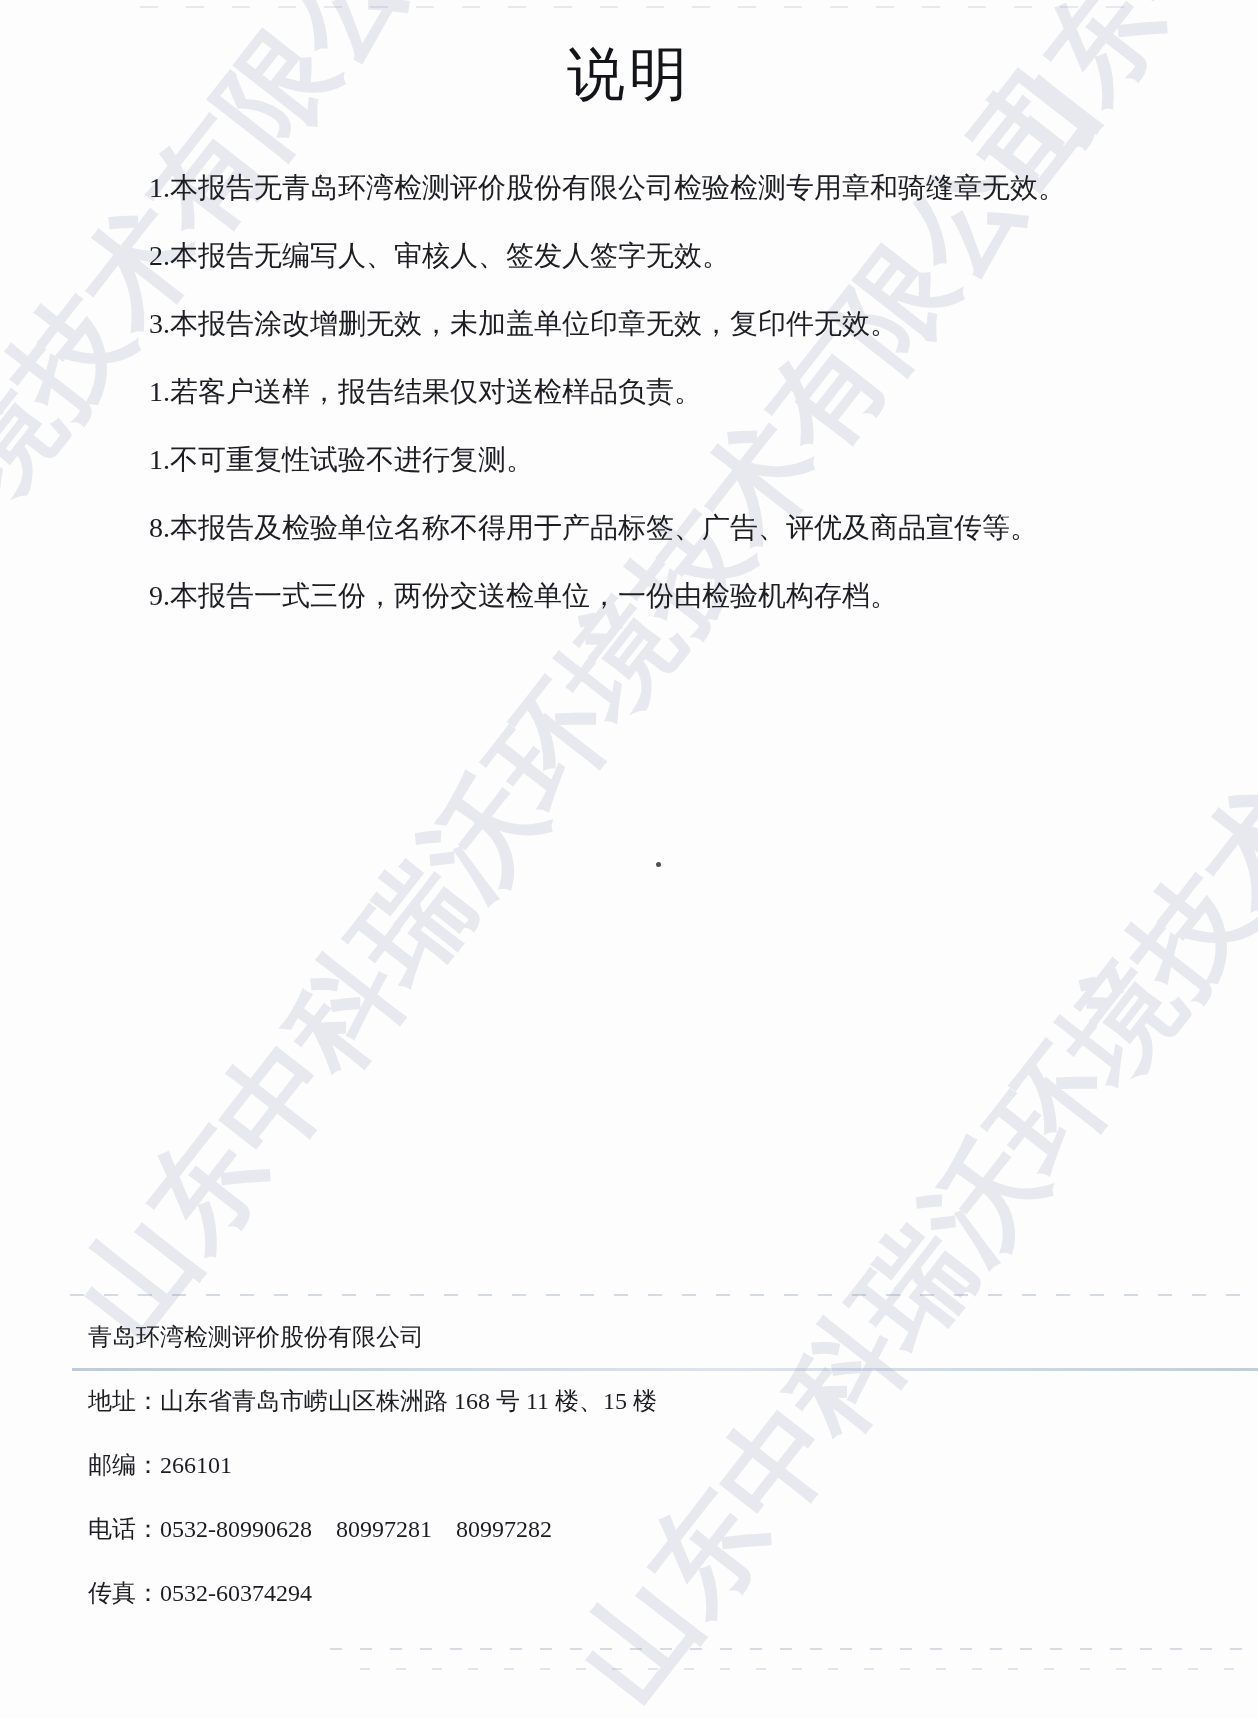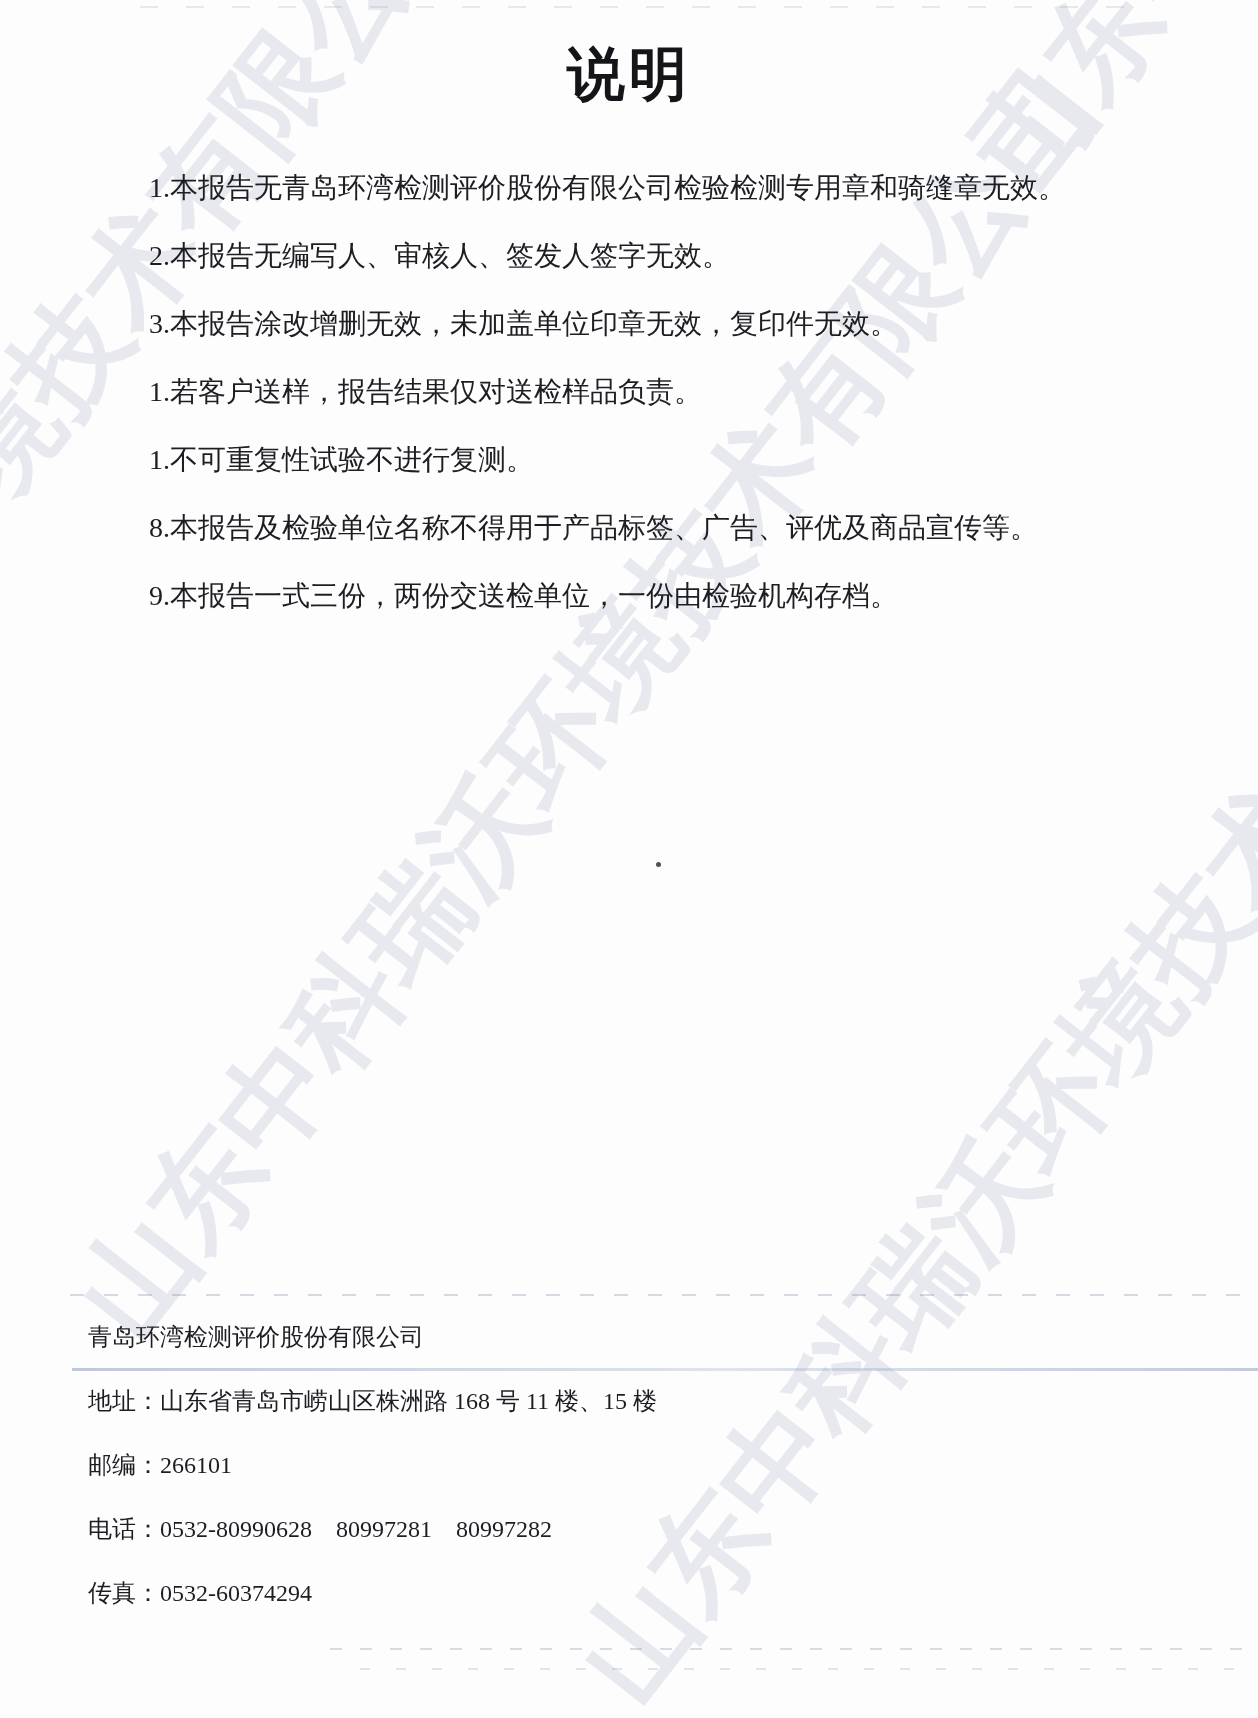--- a/index.html
+++ b/index.html
@@ -43,21 +43,20 @@
     background:repeating-linear-gradient(90deg,rgba(120,130,150,0.20) 0 10px,transparent 10px 36px);}
   .speck{left:656px;top:862px;width:5px;height:5px;border-radius:50%;background:#50505a;}
   
   .title{
     position:absolute;z-index:2;
     left:0;right:0;top:40px;
     text-align:center;
     font-size:58px;line-height:1.2;
     letter-spacing:4px;
     color:#141518;
-    font-weight:bold;
   }
   .notes{
     position:absolute;z-index:2;
     left:88px;top:148px;width:1087px;
   }
   .note{
     margin:12px;
     font-size:28px;line-height:56px;
     text-indent:49px;
     text-align:justify;

